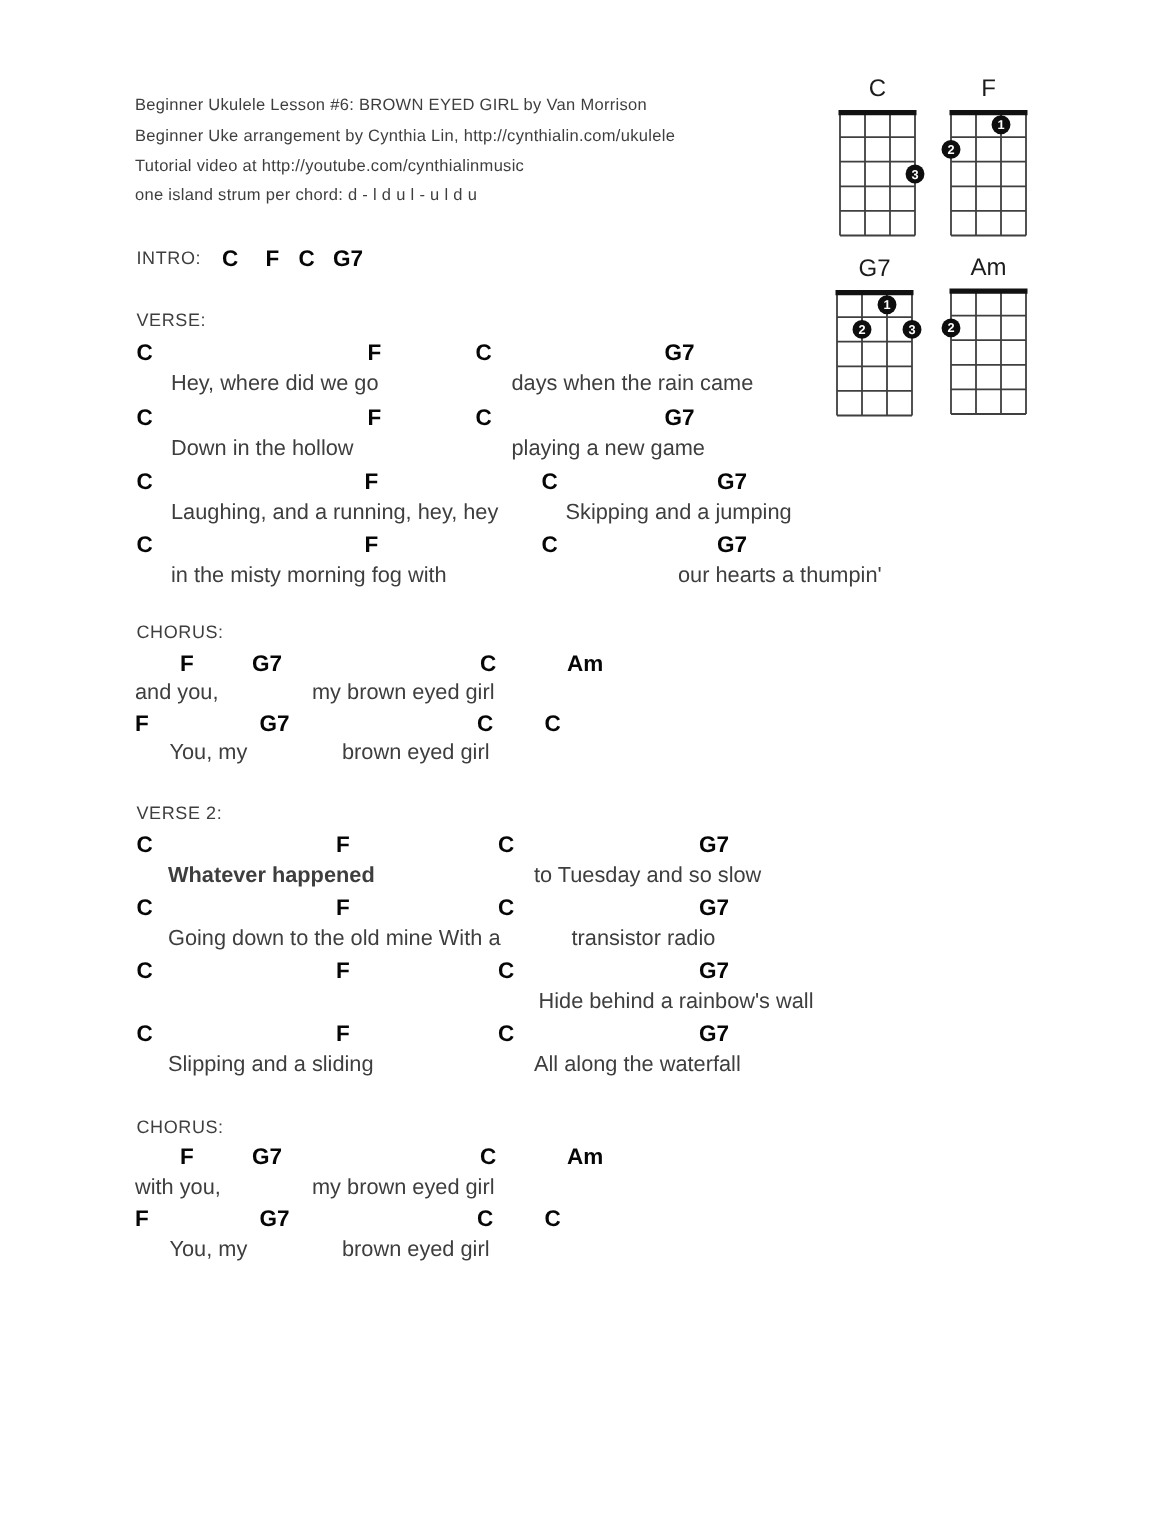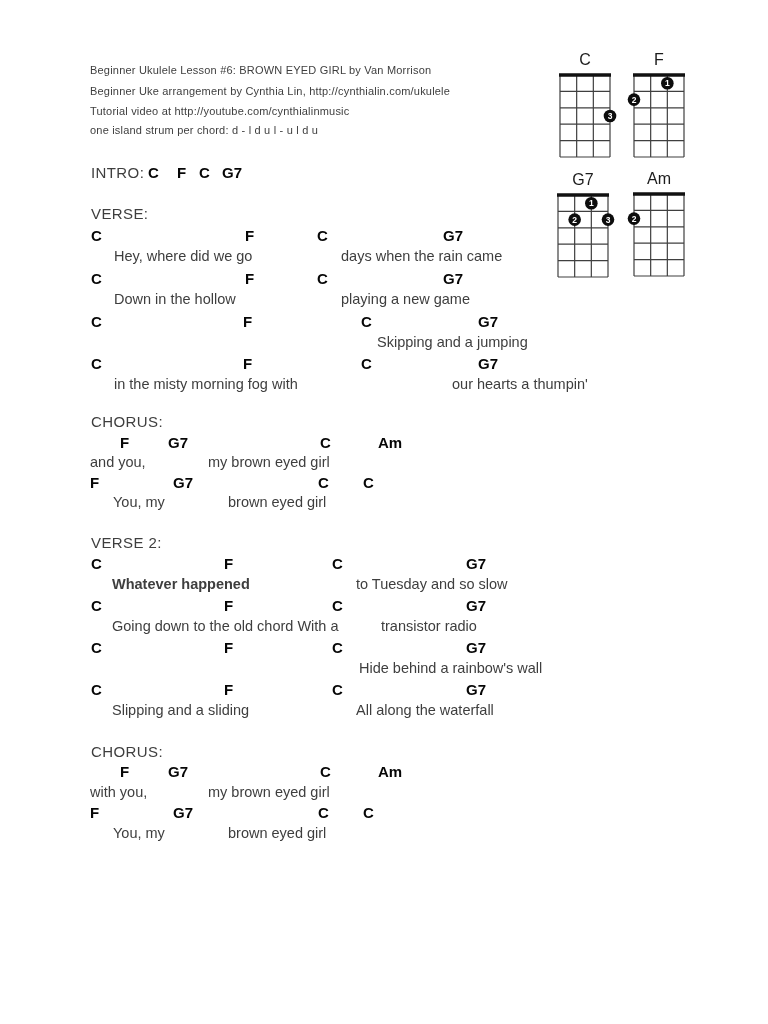--- a/index.html
+++ b/index.html
@@ -8,21 +8,21 @@
     font-family:"Liberation Sans",sans-serif;
   }
   .hline{
     position:absolute;left:90px;white-space:pre;
     font-size:11px;color:#3e3e3e;letter-spacing:0.2px;text-align:right;
   }
   .row{position:absolute;left:0;top:0;width:768px;height:19px;}
   .tok{position:absolute;top:0;white-space:pre;line-height:19px;}
   .tok-chord{font-weight:bold;color:#060606;font-size:15px;}
   .tok-lyric{color:#3e3e3e;font-size:14.5px;}
-  .tok-label{color:#3e3e3e;font-size:15px;letter-spacing:0.4px;}
+  .tok-label{color:#3e3e3e;font-size:12px;letter-spacing:0.4px;}
   .diagram{position:absolute;width:70px;}
   .dtitle{
     width:70px;height:20px;text-align:center;
     font-size:16px;color:#1c1c1c;line-height:20px;
   }
   .diagram svg{display:block;}
 </style>
 </head>
 <body>
 
@@ -64,20 +64,21 @@
         <span class="tok tok-lyric" style="left: 114px;">Down in the hollow</span>
         <span class="tok tok-lyric" style="left: 341px;">playing a new game</span>
       </div>
       <div class="row" style="top: 312px;">
         <span class="tok tok-chord" style="left: 91px;">C</span>
         <span class="tok tok-chord" style="left: 243px;">F</span>
         <span class="tok tok-chord" style="left: 361px;">C</span>
         <span class="tok tok-chord" style="left: 478px;">G7</span>
       </div>
       <div class="row" style="top: 333px;">
+        <span class="tok tok-lyric" style="left: 114px;">Laughing, and a running, hey, hey</span>
         <span class="tok tok-lyric" style="left: 377px;">Skipping and a jumping</span>
       </div>
       <div class="row" style="top: 354px;">
         <span class="tok tok-chord" style="left: 91px;">C</span>
         <span class="tok tok-chord" style="left: 243px;">F</span>
         <span class="tok tok-chord" style="left: 361px;">C</span>
         <span class="tok tok-chord" style="left: 478px;">G7</span>
       </div>
       <div class="row" style="top: 375px;">
         <span class="tok tok-lyric" style="left: 114px;">in the misty morning fog with</span>
@@ -119,21 +120,21 @@
         <span class="tok tok-lyric" style="left: 112px; font-weight: bold;">Whatever happened</span>
         <span class="tok tok-lyric" style="left: 356px;">to Tuesday and so slow</span>
       </div>
       <div class="row" style="top: 596px;">
         <span class="tok tok-chord" style="left: 91px;">C</span>
         <span class="tok tok-chord" style="left: 224px;">F</span>
         <span class="tok tok-chord" style="left: 332px;">C</span>
         <span class="tok tok-chord" style="left: 466px;">G7</span>
       </div>
       <div class="row" style="top: 617px;">
-        <span class="tok tok-lyric" style="left: 112px;">Going down to the old chord With a</span>
+        <span class="tok tok-lyric" style="left: 112px;">Going down to the old mine With a</span>
         <span class="tok tok-lyric" style="left: 381px;">transistor radio</span>
       </div>
       <div class="row" style="top: 638px;">
         <span class="tok tok-chord" style="left: 91px;">C</span>
         <span class="tok tok-chord" style="left: 224px;">F</span>
         <span class="tok tok-chord" style="left: 332px;">C</span>
         <span class="tok tok-chord" style="left: 466px;">G7</span>
       </div>
       <div class="row" style="top: 659px;">
         <span class="tok tok-lyric" style="left: 359px;">Hide behind a rainbow's wall</span>

